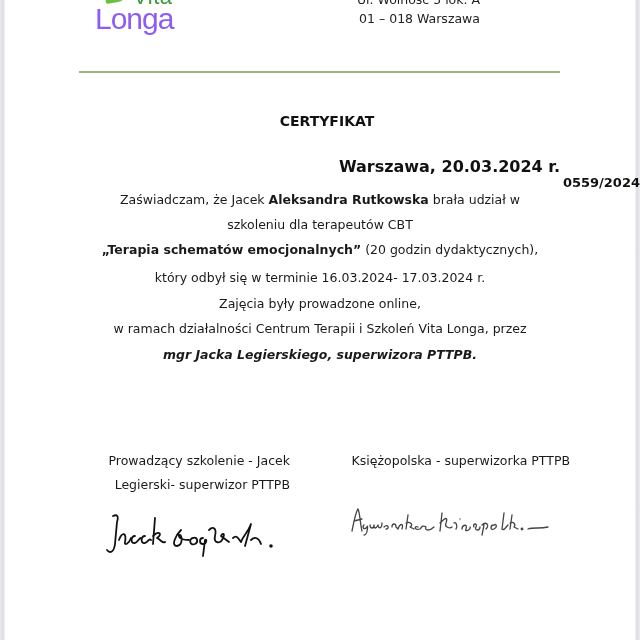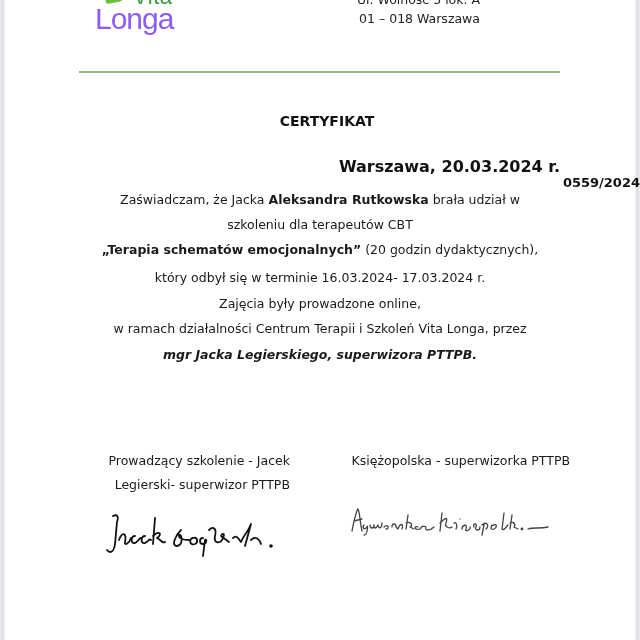--- a/index.html
+++ b/index.html
@@ -153,21 +153,21 @@
 <div class="address addr1">Ul. Wolność 5 lok. A</div>
 <div class="address addr2">01 – 018 Warszawa</div>
 
 <div class="rule"></div>
 
 <div class="title">CERTYFIKAT</div>
 <div class="number">0559/2024</div>
 <div class="place-date">Warszawa, 20.03.2024 r.</div>
 
 <div class="line l1">
-  <span>Zaświadczam, że Jacka </span><span class="b">Aleksandra Rutkowska</span><span> brała udział w</span>
+  <span>Zaświadczam, że Jacek </span><span class="b">Aleksandra Rutkowska</span><span> brała udział w</span>
 </div>
 <div class="line l2">szkoleniu  dla terapeutów CBT</div>
 <div class="line l3">
   <span class="b">„Terapia schematów emocjonalnych”</span><span> (20 godzin dydaktycznych),</span>
 </div>
 <div class="line l4">który odbył się w terminie 16.03.2024- 17.03.2024 r.</div>
 <div class="line l5">Zajęcia były prowadzone online,</div>
 <div class="line l6">w ramach działalności Centrum Terapii i Szkoleń Vita Longa, przez</div>
 <div class="line l7 bi">mgr Jacka Legierskiego, superwizora PTTPB.</div>
 

